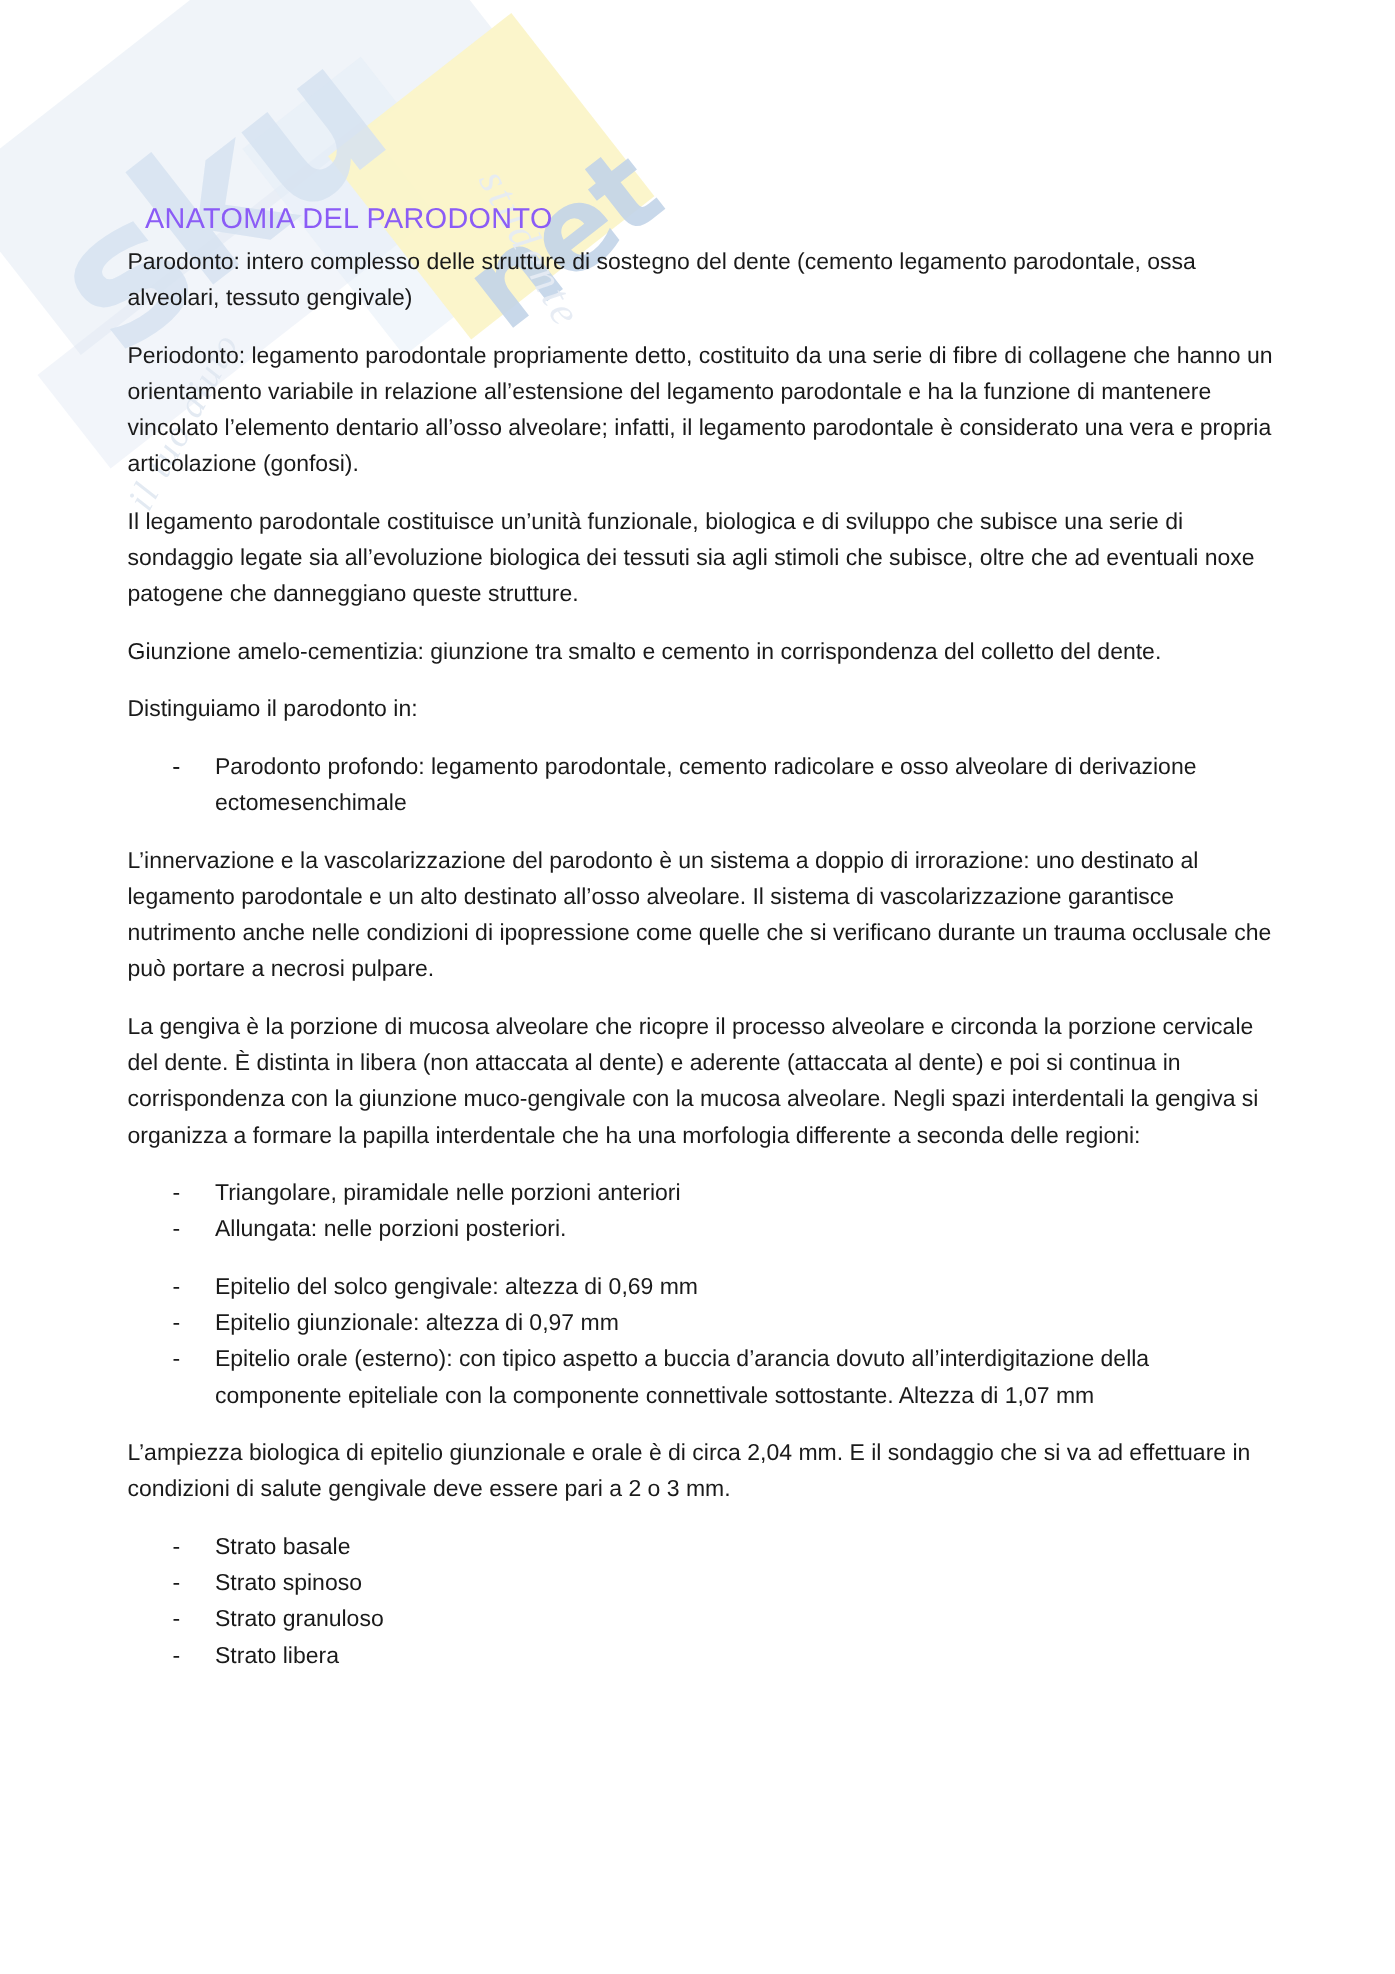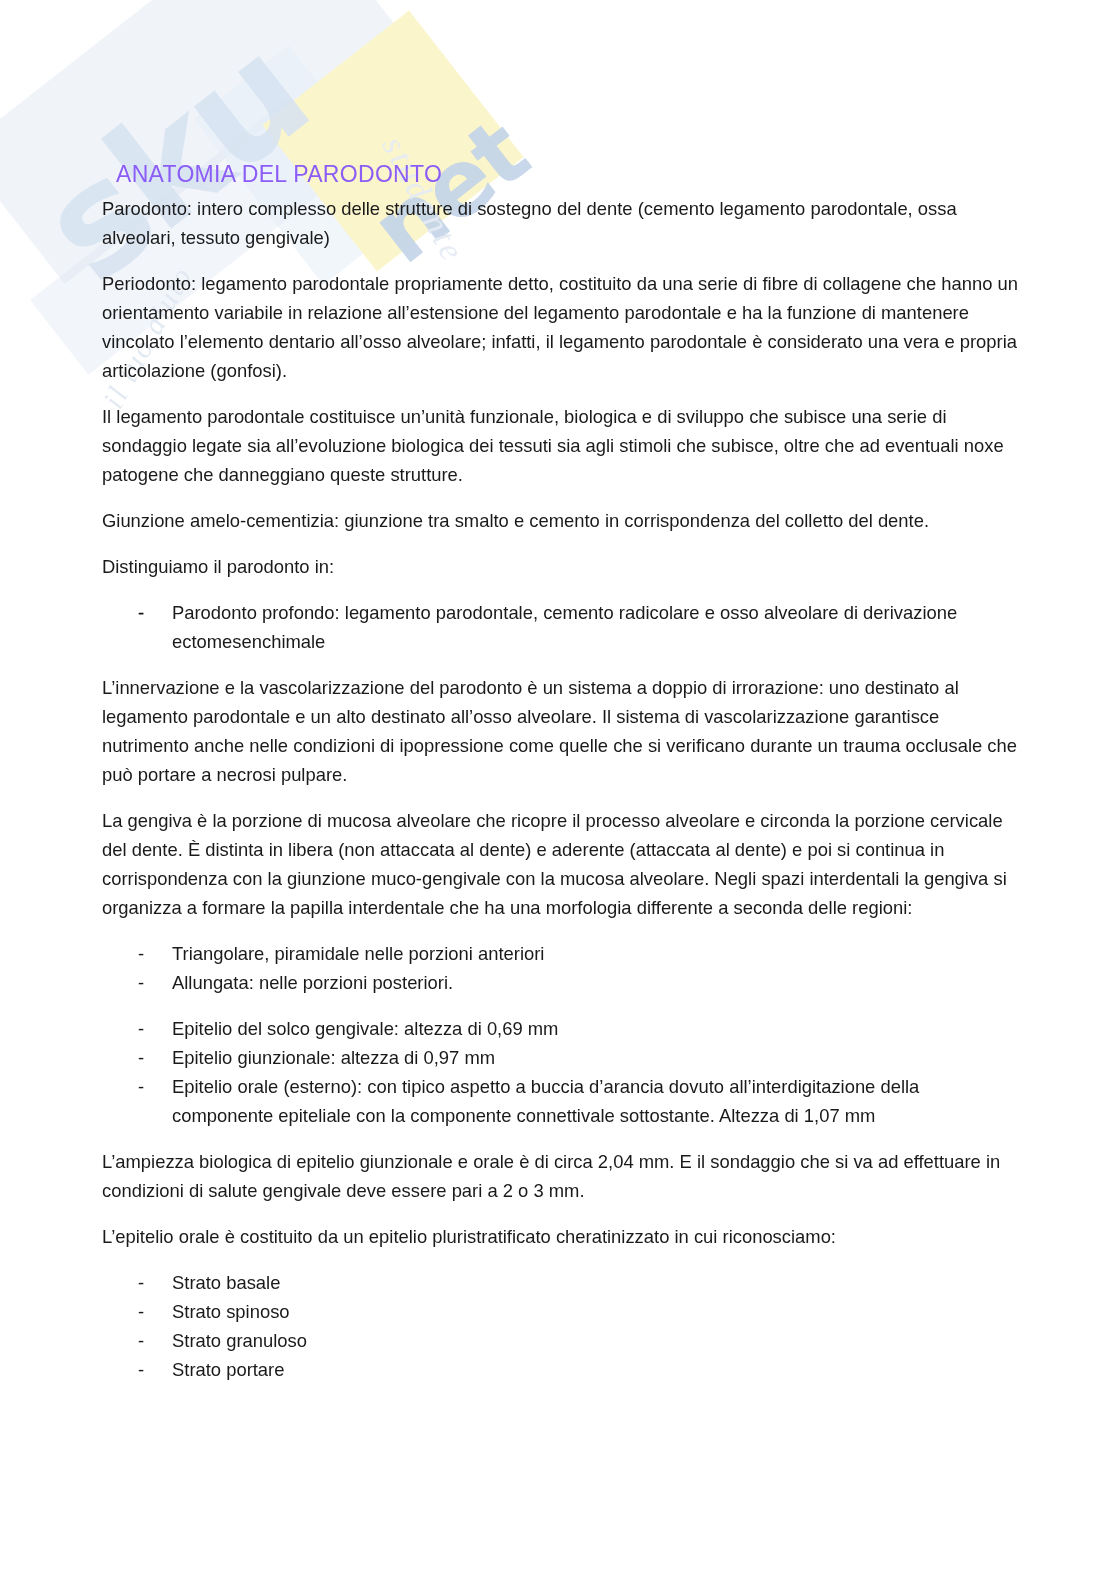--- a/index.html
+++ b/index.html
@@ -250,38 +250,37 @@
           <span>Epitelio giunzionale: altezza di 0,97 mm</span>
         </li>
         <li>
           <span class="dash">-</span>
           <span>Epitelio orale (esterno): con tipico aspetto a buccia d’arancia dovuto all’interdigitazione della componente epiteliale con la componente connettivale sottostante. Altezza di 1,07 mm</span>
         </li>
       </ul>
 
       <p class="para">L’ampiezza biologica di epitelio giunzionale e orale è di circa 2,04 mm. E il sondaggio che si va ad effettuare in condizioni di salute gengivale deve essere pari a 2 o 3 mm.</p>
 
-      <p class="para">L’epitelio orale è costituito da un epitelio pluristratificato cheratinizzato in cui riconosciamo:</p>
 
       <ul class="dash-list">
         <li>
           <span class="dash">-</span>
           <span>Strato basale</span>
         </li>
         <li>
           <span class="dash">-</span>
           <span>Strato spinoso</span>
         </li>
         <li>
           <span class="dash">-</span>
           <span>Strato granuloso</span>
         </li>
         <li>
           <span class="dash">-</span>
-          <span>Strato portare</span>
+          <span>Strato libera</span>
         </li>
       </ul>
 
 
 
     </div>
   </div>
 </div>
 
 </body></html>

